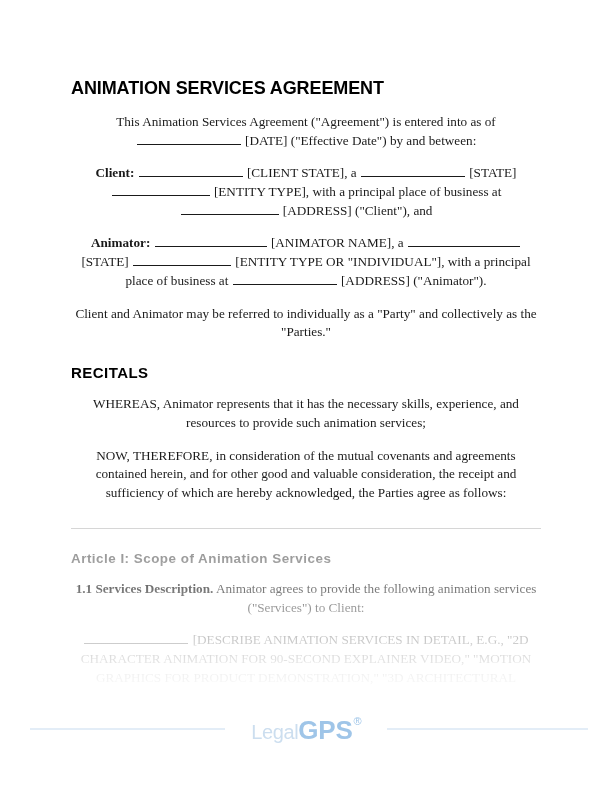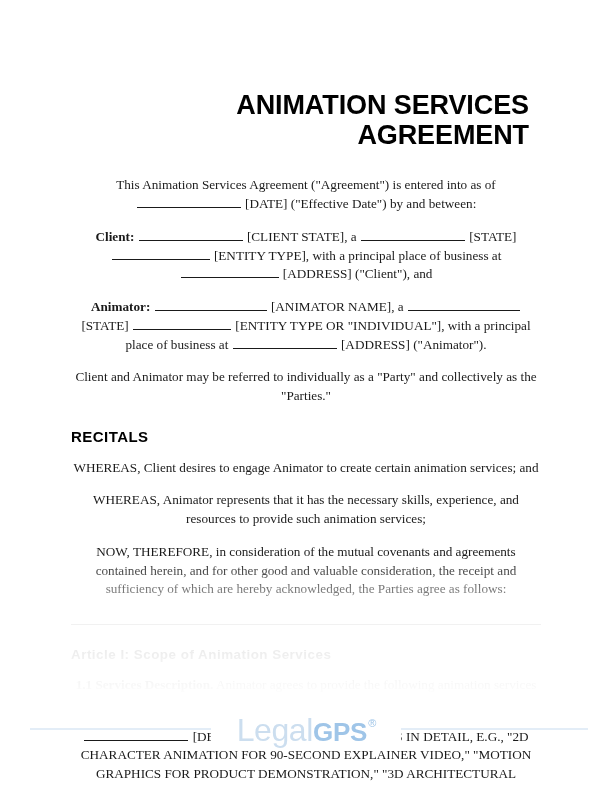--- a/index.html
+++ b/index.html
@@ -27,27 +27,26 @@
   .content {
     position: absolute;
     left: 71px;
     top: 0;
     width: 470px;
   }
 
   .doc-title {
     font-family: "Liberation Sans", "DejaVu Sans", sans-serif;
     font-weight: bold;
-    font-size: 27px;
+    font-size: 18px;
     letter-spacing: -0.1px;
     color: #000000;
-    margin: 12px;
+    margin: 0;
     padding-top: 79px;
     line-height: 1.1;
-    text-align: right;
   }
 
   p.para {
     font-size: 13.2px;
     line-height: 1.42;
     color: #1a1a1a;
     margin: 0;
     padding-top: 14px;
     text-align: center;
   }
@@ -137,21 +136,21 @@
     position: relative;
     background: #ffffff;
     padding: 0 26px;
     z-index: 2;
     display: flex;
     align-items: baseline;
   }
   .logo-legal {
     font-family: "Liberation Sans", "DejaVu Sans", sans-serif;
     font-weight: normal;
-    font-size: 32px;
+    font-size: 20px;
     color: #ccdeef;
     letter-spacing: -0.4px;
   }
   .logo-gps {
     font-family: "Liberation Sans", "DejaVu Sans", sans-serif;
     font-weight: bold;
     font-size: 26px;
     color: #9fc5e8;
     letter-spacing: -0.2px;
   }
@@ -195,21 +194,20 @@
       <span class="blank w-short"></span>
       <span>[ENTITY TYPE OR "INDIVIDUAL"], with a principal place of</span>
       <span>business at</span>
       <span class="blank w-med"></span>
       <span>[ADDRESS] ("Animator").</span></p>
 
     <p class="para">Client and Animator may be referred to individually as a "Party" and collectively as the "Parties."</p>
 
     <h2 class="heading-sans">RECITALS</h2>
 
-    <p class="para">WHEREAS, Client desires to engage Animator to create certain animation services; and</p>
     <p class="para">WHEREAS, Animator represents that it has the necessary skills, experience, and resources to provide such animation services;</p>
     <p class="para">NOW, THEREFORE, in consideration of the mutual covenants and agreements contained herein, and for other good and valuable consideration, the receipt and sufficiency of which are hereby acknowledged, the Parties agree as follows:</p>
 
     <hr class="divider">
 
     <h2 class="article-heading">Article I: Scope of Animation Services</h2>
 
     <p class="para"><b class="lbl">1.1 Services Description.</b>
       <span>Animator agrees to provide the following animation services ("Services") to Client:</span></p>
 

